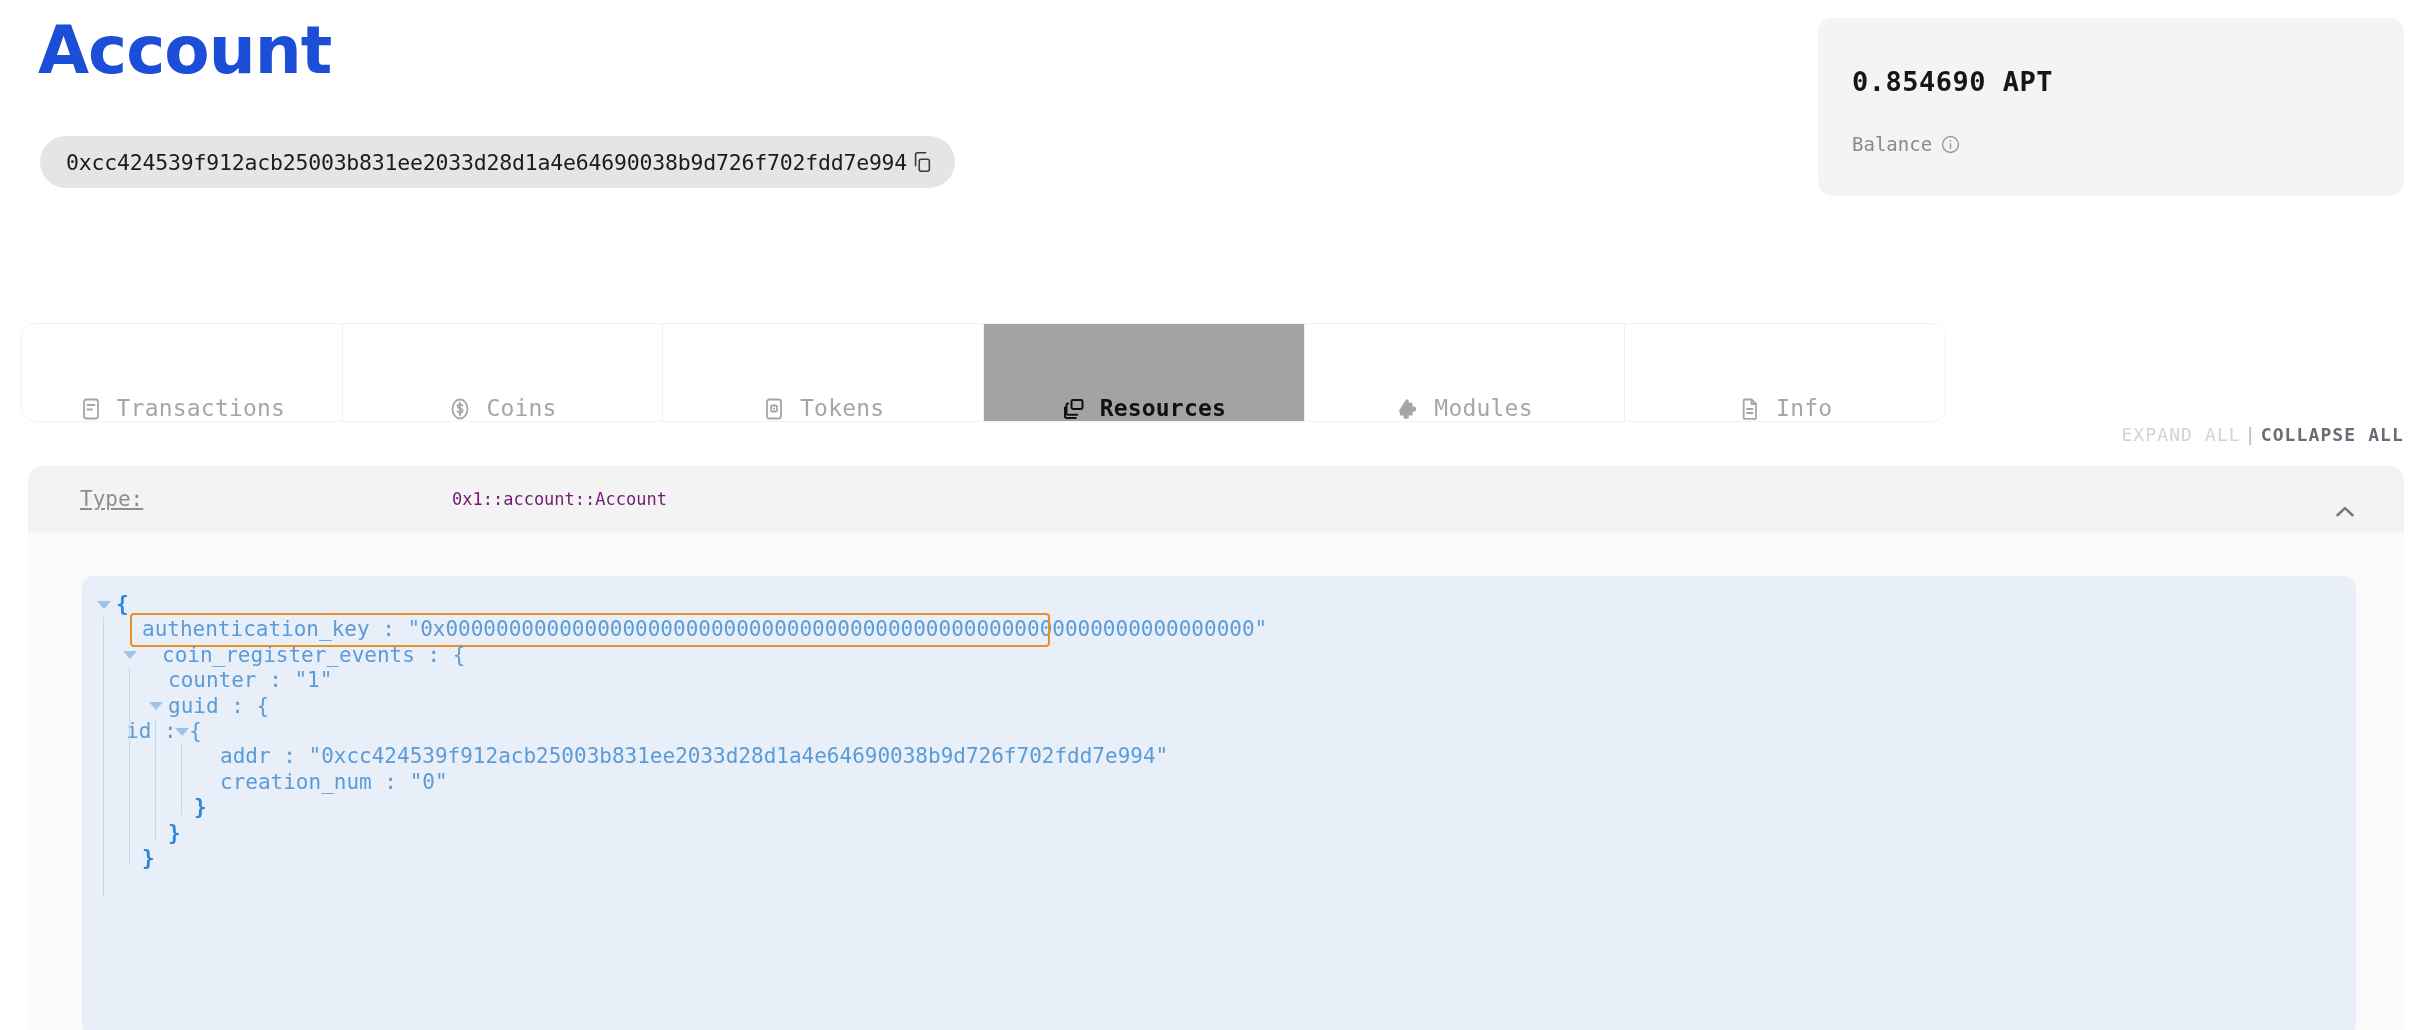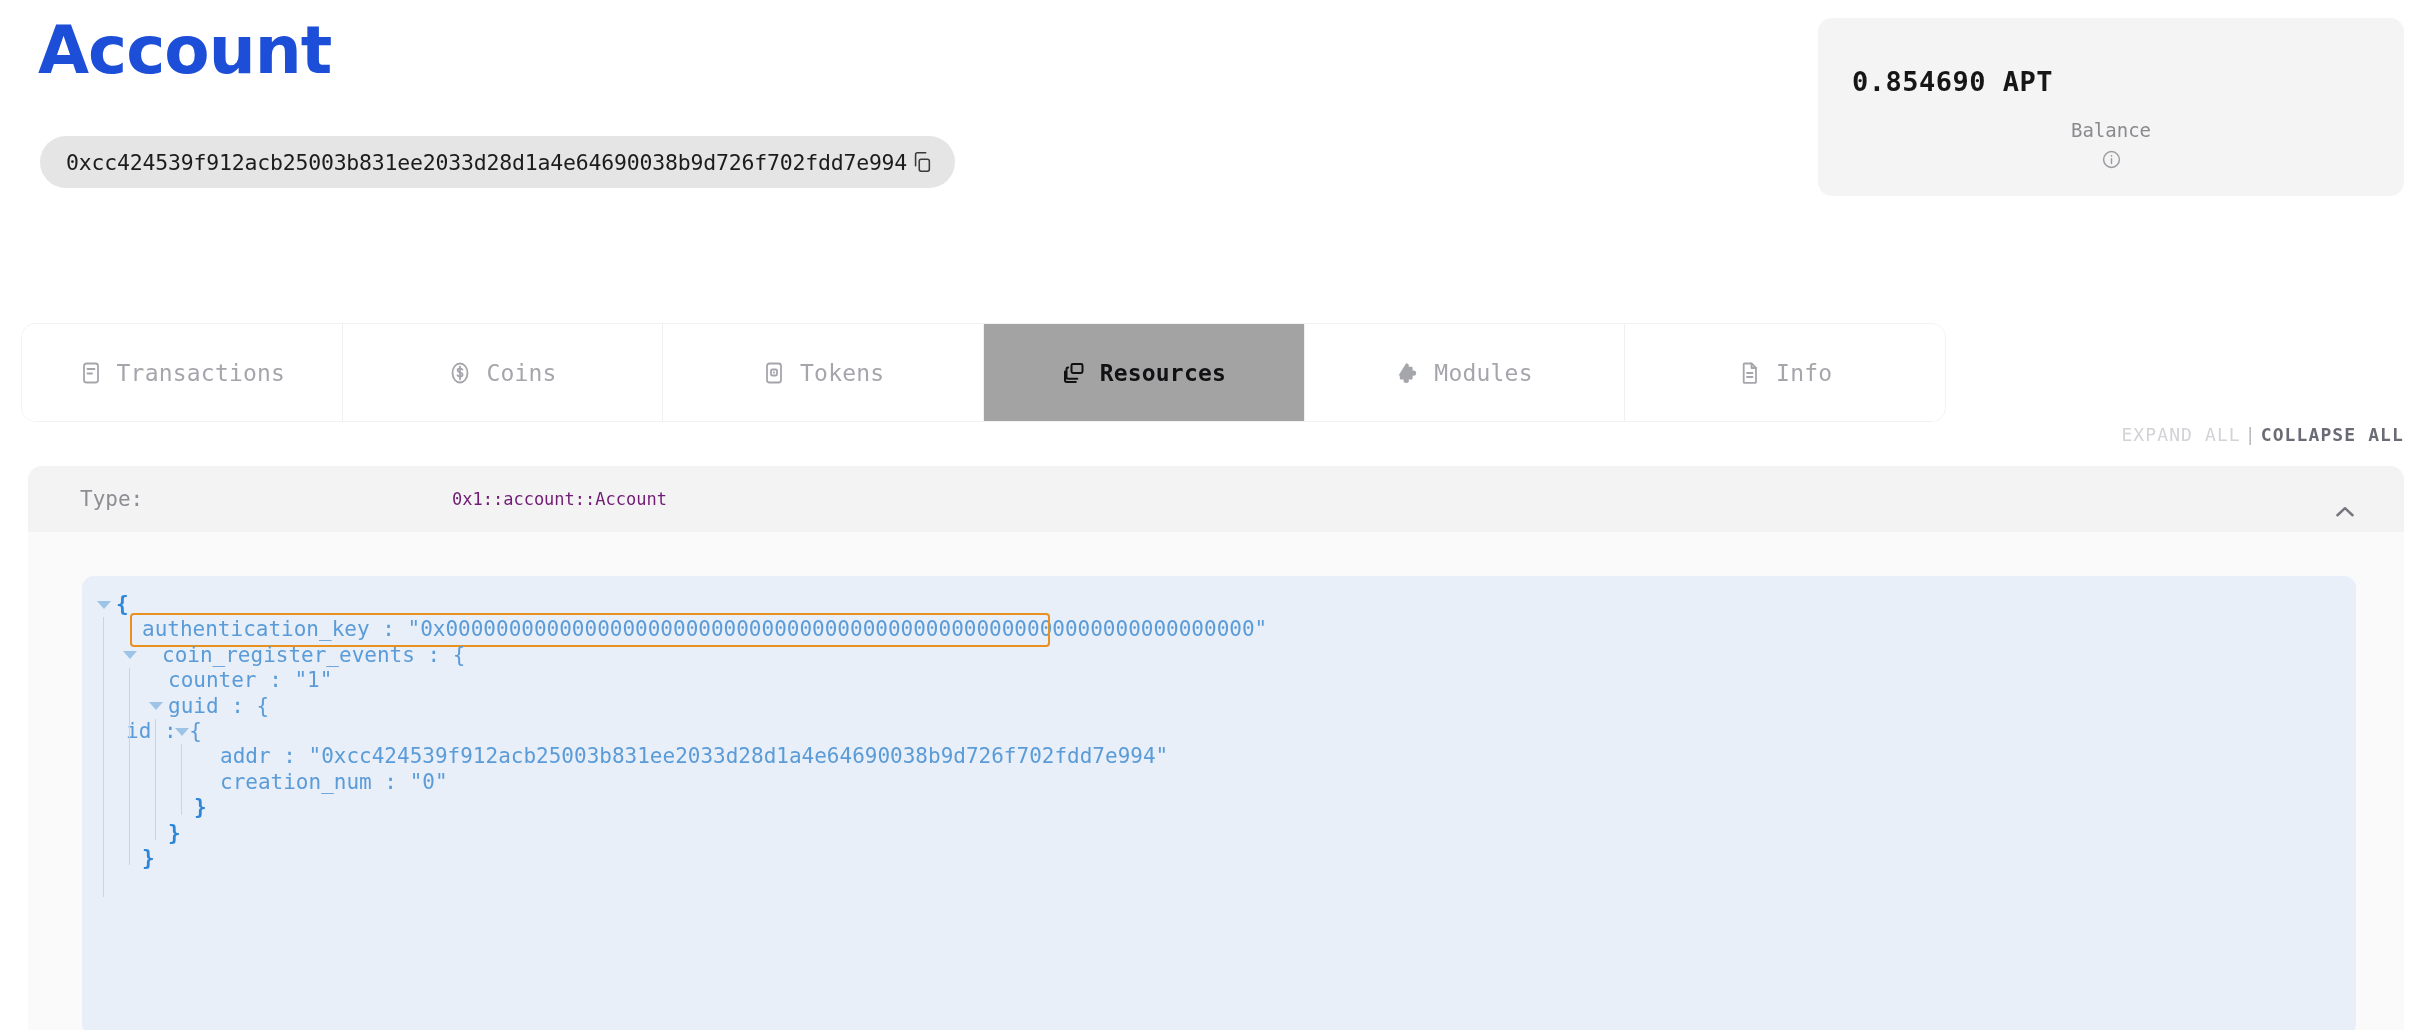--- a/index.html
+++ b/index.html
@@ -61,25 +61,24 @@
     padding: 48px 34px 0 34px;
   }
   .balance-amount {
     font-family: "DejaVu Sans Mono", monospace;
     font-size: 27px;
     font-weight: bold;
     color: #161616;
     letter-spacing: 0.5px;
   }
   .balance-label-row {
-    margin-top: 22px;
+    margin-top: 36px;
     display: flex;
     align-items: center;
     gap: 9px;
-    flex-direction: column;
   }
   .balance-label {
     font-family: "DejaVu Sans Mono", monospace;
     font-size: 19px;
     color: #8a8a8e;
   }
   .info-icon { width: 19px; height: 19px; display: block; }
 
   
   .tabs {
@@ -89,21 +88,21 @@
     height: 97px;
     display: flex;
     border-radius: 14px;
     background: #ffffff;
     box-shadow: 0 0 0 1px #f2f2f3;
     overflow: hidden;
   }
   .tab {
     flex: 1 1 0;
     display: flex;
-    align-items: center;
+    align-items: flex-end;
     justify-content: center;
     gap: 14px;
     border-right: 1px solid #f0f0f1;
     cursor: pointer;
     background: #ffffff;
   }
   .tab:last-child { border-right: none; }
   .tab .tab-label {
     font-family: "DejaVu Sans Mono", monospace;
     font-size: 23px;
@@ -148,20 +147,21 @@
     align-items: center;
     position: relative;
     cursor: pointer;
   }
   .res-head .type-key {
     position: absolute;
     left: 52px;
     font-family: "DejaVu Sans Mono", monospace;
     font-size: 21px;
     color: #8d8d94;
+    text-decoration: underline;
   }
   .res-head .type-val {
     position: absolute;
     left: 424px;
     font-family: "DejaVu Sans Mono", monospace;
     font-size: 17px;
     color: #701a75;
   }
   .chevron-up {
     position: absolute;

